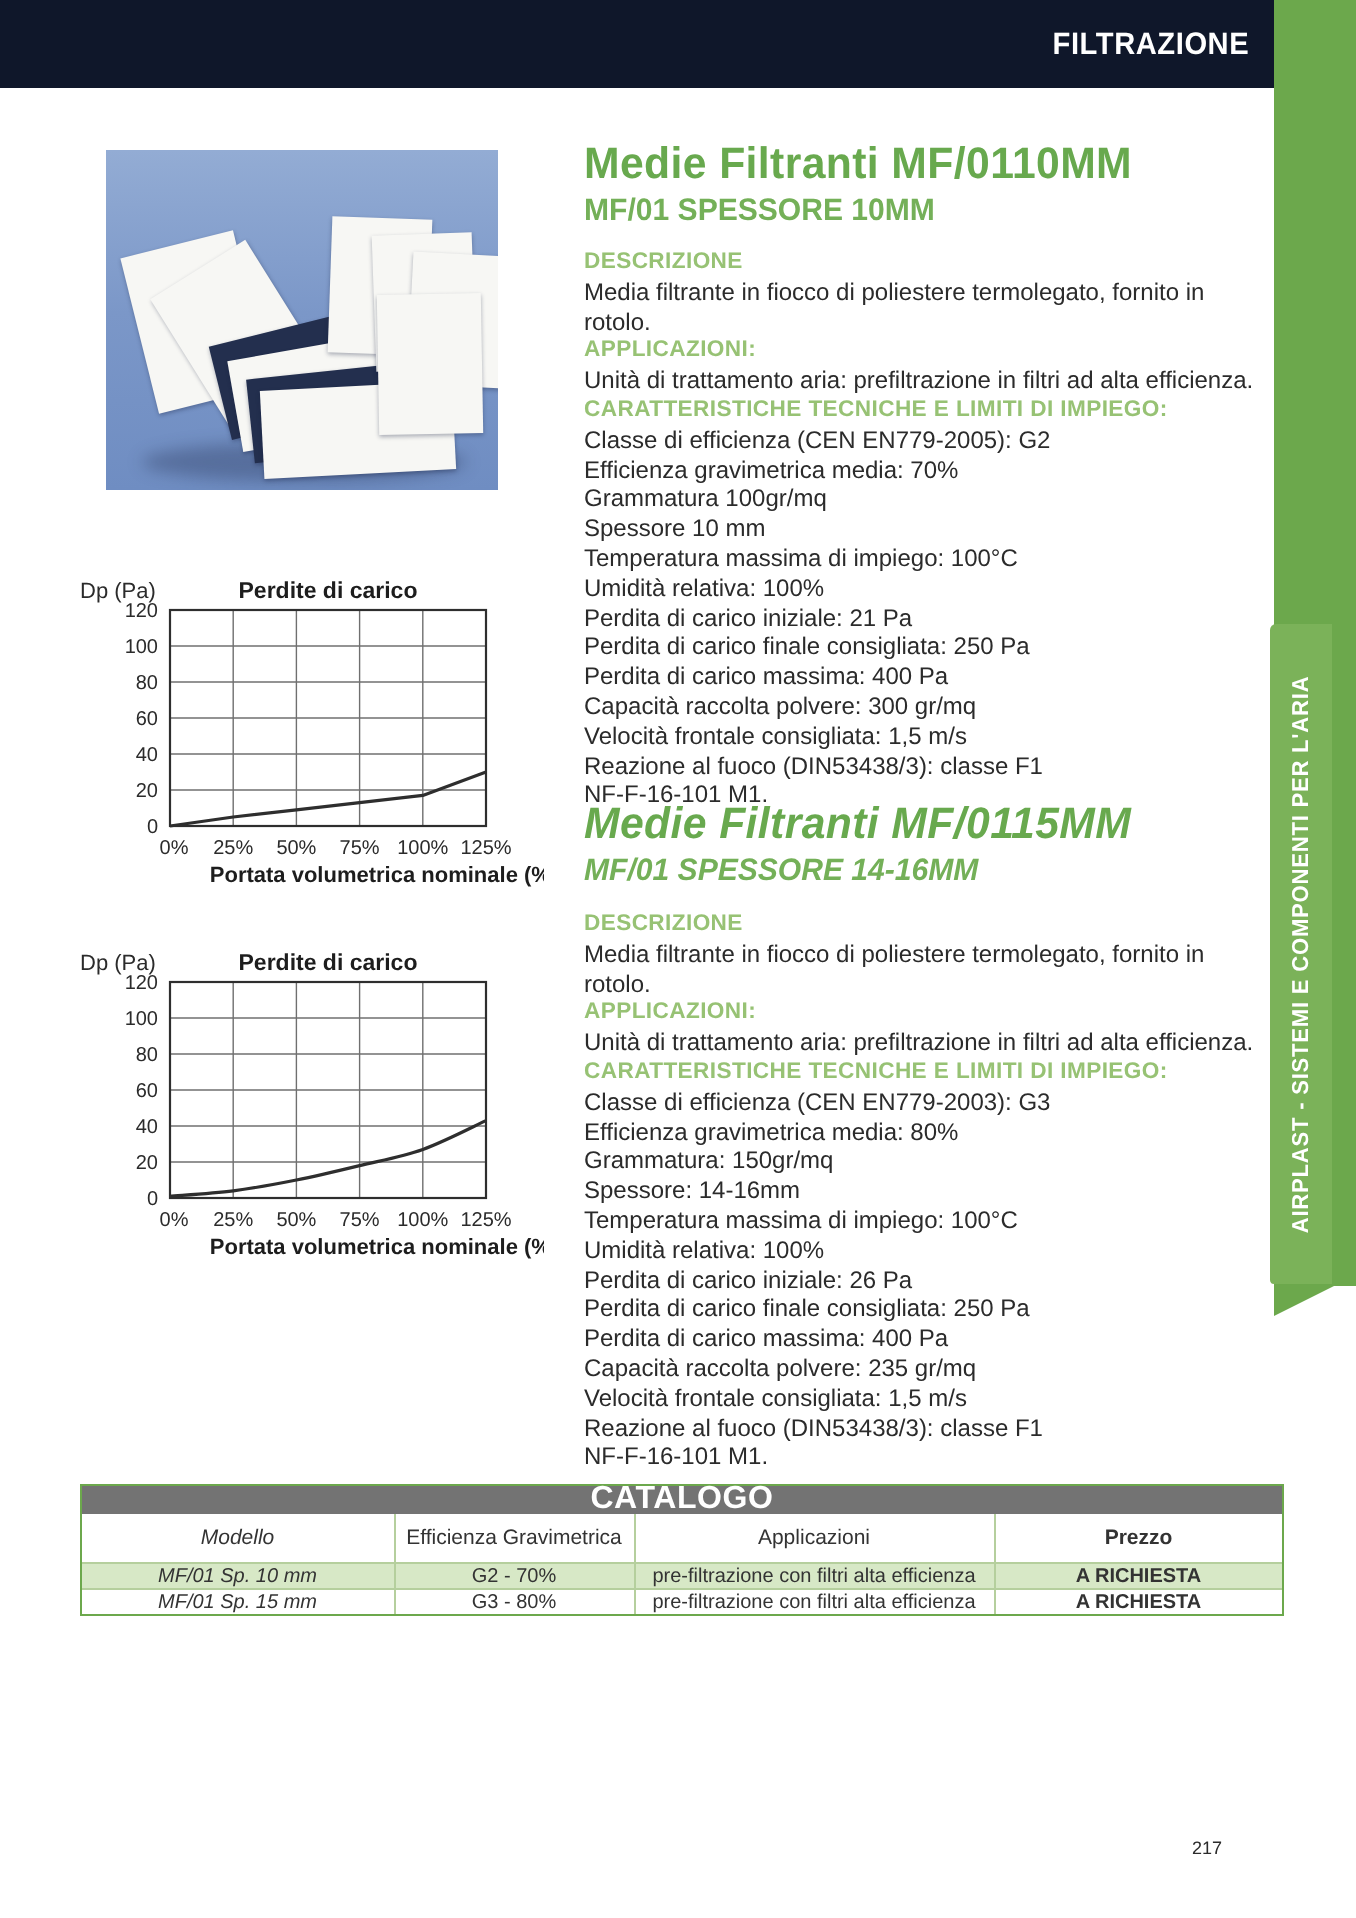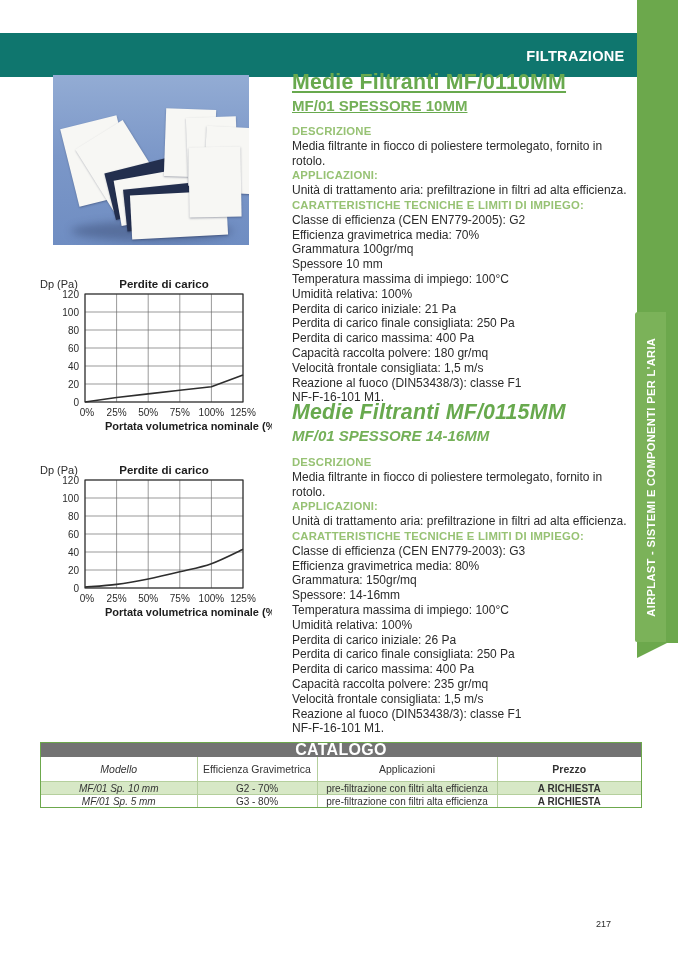--- a/index.html
+++ b/index.html
@@ -1,19 +1,19 @@
 <!DOCTYPE html>
 <html><head>
 <meta charset="utf-8">
 <style>
   html,body{margin:0;padding:0;}
   body{width:678px;height:959px;position:relative;background:#ffffff;
        font-family:"Liberation Sans",sans-serif;color:#2b2b2b;overflow:hidden;}
   
-  .band{position:absolute;left:0;top:0;width:678px;height:44px;background:#0f766e;margin-top:33px;}
+  .band{position:absolute;left:0;top:0;width:678px;height:44px;background:#0f172a;}
   .band-title{position:absolute;right:53px;top:0;height:44px;line-height:46px;
       color:#fff;font-weight:bold;font-size:15.5px;letter-spacing:.3px;
       transform:scaleX(.94);transform-origin:right center;}
   
   .side-strip{position:absolute;right:0;top:0;width:41px;height:643px;background:#6CA84C;}
   .side-fold{position:absolute;right:11px;top:643px;width:30px;height:15px;background:#6CA84C;
       clip-path:polygon(0 0,100% 0,0 100%);}
   .side-tab{position:absolute;right:12px;top:312px;width:31px;height:330px;background:#7BB259;
       border-radius:3px 0 0 2px;display:flex;align-items:center;justify-content:center;}
   .side-tab span{writing-mode:vertical-rl;transform:rotate(180deg) scaleY(.96);
@@ -28,21 +28,21 @@
   
   .prod-title{position:absolute;left:292px;color:#68A94E;}
   .prod-title h1{margin:0;font-size:22px;font-weight:bold;letter-spacing:.2px;line-height:24px;
       transform:scaleX(.97);transform-origin:left;}
   .prod-title h2{margin:3px 0 0 0;font-size:15.5px;font-weight:bold;color:#74B058;line-height:17px;
       transform:scaleX(.97);transform-origin:left;}
   .prod-text{position:absolute;left:292px;width:345px;font-size:12px;line-height:14.8px;}
   .sec-label{color:#97C274;font-size:11.3px;font-weight:bold;letter-spacing:.2px;}
   .body-line{color:#2b2b2b;}
   
-  .chart{position:absolute;left:28px;width:244px;height:158px;}
+  .chart{position:absolute;left:28px;width:244px;height:158px;margin-top:11px;}
   .chart svg{position:absolute;left:0;top:0;}
   
   .catalog{position:absolute;left:40px;top:742px;width:600px;border:1px solid #6CA84C;}
   .catalog-title{background:#737373;color:#fff;font-weight:bold;font-size:16px;
       text-align:center;height:14px;line-height:14px;letter-spacing:.3px;}
   .catalog table{border-collapse:collapse;width:100%;table-layout:fixed;font-size:10px;}
   .catalog th{font-weight:normal;font-size:10.5px;color:#333;border:1px solid #b5cf9d;
       border-top:none;height:24px;padding:0 2px;line-height:11px;}
   .catalog td{border:1px solid #b5cf9d;text-align:center;height:12px;padding:0 2px;color:#333;}
   .catalog tr.alt td{background:#d7e8c6;}
@@ -72,41 +72,41 @@
   <div class="card dark" style="left:56px;top:88px;width:80px;height:48px;transform:rotate(-14deg);"></div>
   <div class="card" style="left:64px;top:98px;width:84px;height:46px;transform:rotate(-10deg);"></div>
   <div class="card dark" style="left:72px;top:110px;width:90px;height:42px;transform:rotate(-6deg);"></div>
   <div class="card" style="left:78px;top:118px;width:96px;height:44px;transform:rotate(-3deg);"></div>
   <div class="card" style="left:112px;top:34px;width:50px;height:68px;transform:rotate(2deg);"></div>
   <div class="card" style="left:134px;top:42px;width:50px;height:68px;transform:rotate(-2deg);"></div>
   <div class="card" style="left:152px;top:52px;width:48px;height:66px;transform:rotate(3deg);"></div>
   <div class="card" style="left:136px;top:72px;width:52px;height:70px;transform:rotate(-1deg);"></div>
 </div>
 
-<div class="prod-title" style="top:70px;text-decoration:underline;">
+<div class="prod-title" style="top:70px;">
   <h1>Medie Filtranti MF/0110MM</h1>
   <h2>MF/01 SPESSORE 10MM</h2>
 </div>
 <div class="prod-text" style="top:124px;">
   <div class="sec-label">DESCRIZIONE</div>
   <div class="body-line">Media filtrante in fiocco di poliestere termolegato, fornito in rotolo.</div>
   <div class="sec-label">APPLICAZIONI:</div>
   <div class="body-line">Unità di trattamento aria: prefiltrazione in filtri ad alta efficienza.</div>
   <div class="sec-label">CARATTERISTICHE TECNICHE E LIMITI DI IMPIEGO:</div>
   <div>
       <div class="body-line">Classe di efficienza (CEN EN779-2005): G2</div>
       <div class="body-line">Efficienza gravimetrica media: 70%</div>
       <div class="body-line">Grammatura 100gr/mq</div>
       <div class="body-line">Spessore 10 mm</div>
       <div class="body-line">Temperatura massima di impiego: 100°C</div>
       <div class="body-line">Umidità relativa: 100%</div>
       <div class="body-line">Perdita di carico iniziale: 21 Pa</div>
       <div class="body-line">Perdita di carico finale consigliata: 250 Pa</div>
       <div class="body-line">Perdita di carico massima: 400 Pa</div>
-      <div class="body-line">Capacità raccolta polvere: 180 gr/mq</div>
+      <div class="body-line">Capacità raccolta polvere: 300 gr/mq</div>
       <div class="body-line">Velocità frontale consigliata: 1,5 m/s</div>
       <div class="body-line">Reazione al fuoco (DIN53438/3): classe F1</div>
       <div class="body-line">NF-F-16-101 M1.</div>
     </div>
 </div>
 
 <div class="prod-title" style="top:400px;font-style:italic;">
   <h1>Medie Filtranti MF/0115MM</h1>
   <h2>MF/01 SPESSORE 14-16MM</h2>
 </div>
@@ -222,21 +222,21 @@
       </tr>
     </thead>
     <tbody>
         <tr class="alt">
           <td>MF/01 Sp. 10 mm</td>
           <td>G2 - 70%</td>
           <td>pre-filtrazione con filtri alta efficienza</td>
           <td>A RICHIESTA</td>
         </tr>
         <tr>
-          <td>MF/01 Sp. 5 mm</td>
+          <td>MF/01 Sp. 15 mm</td>
           <td>G3 - 80%</td>
           <td>pre-filtrazione con filtri alta efficienza</td>
           <td>A RICHIESTA</td>
         </tr>
       </tbody>
   </table>
 </div>
 
 <div class="page-num">217</div>
 

